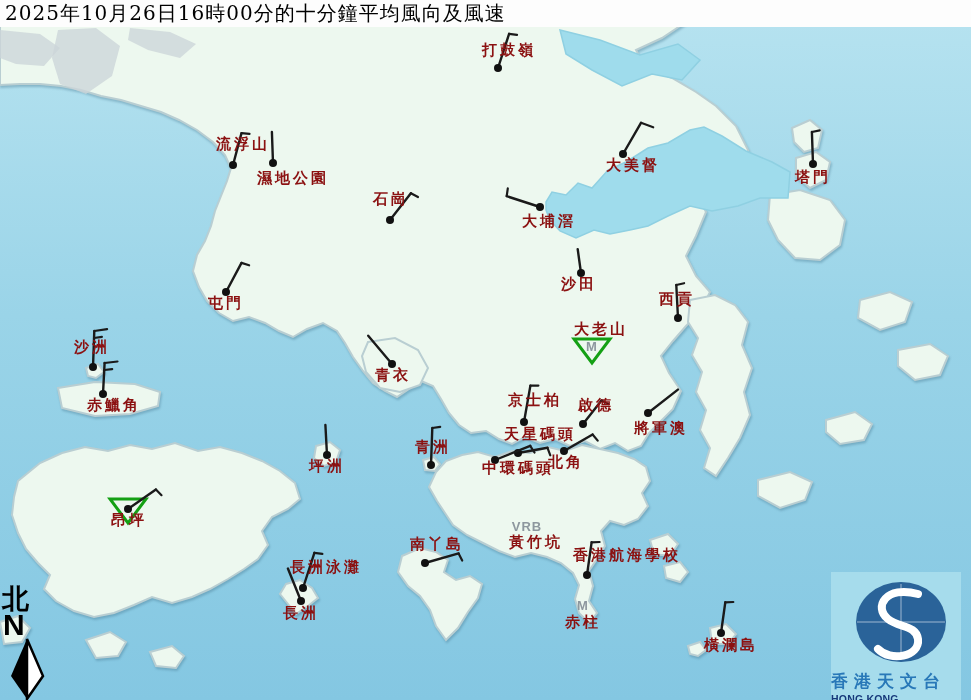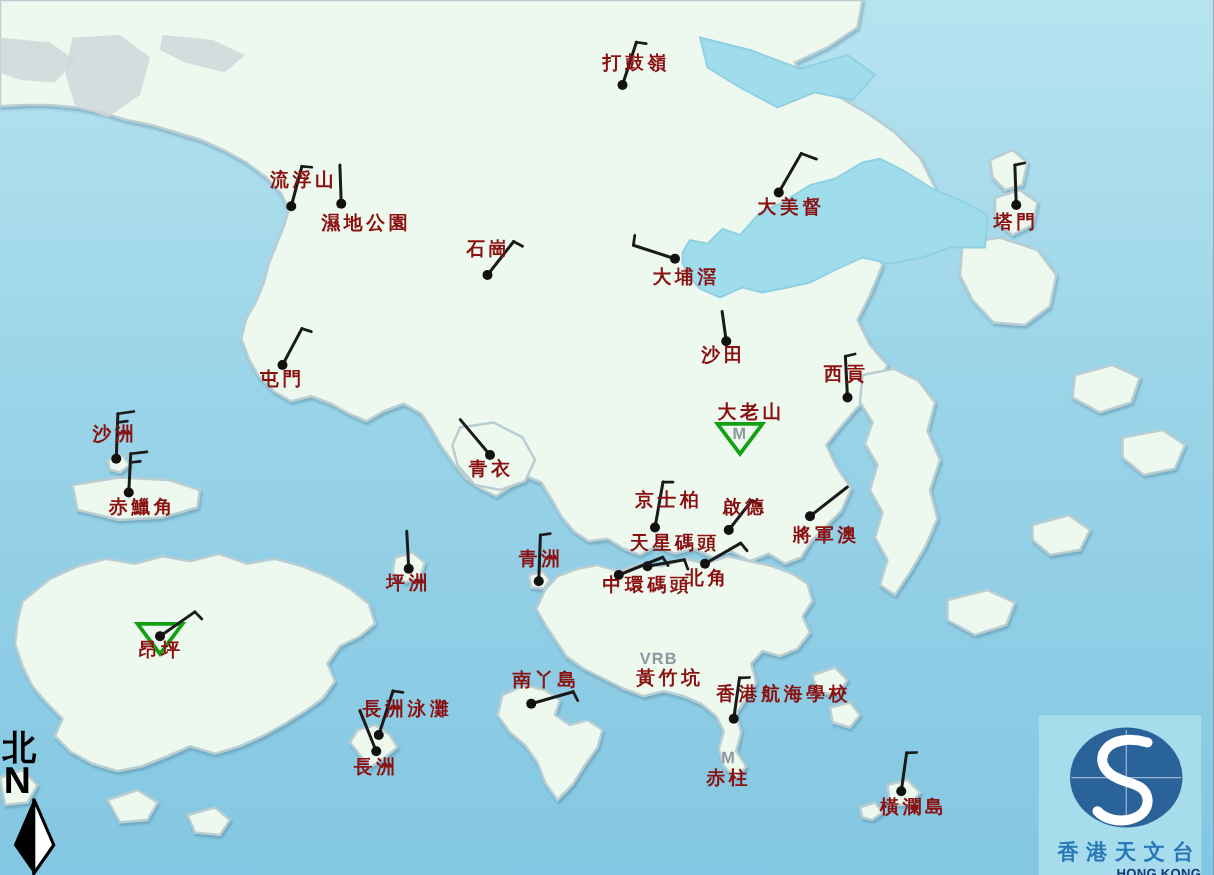--- a/index.html
+++ b/index.html
@@ -21,21 +21,21 @@
         fill:#8d979e;text-anchor:middle;letter-spacing:1px;}
   .shaft{stroke:#1a1a1a;stroke-width:2.4;fill:none;stroke-linecap:round;}
   .tick{stroke:#1a1a1a;stroke-width:2.2;fill:none;stroke-linecap:round;}
   .dot{fill:#111;}
   .tri{fill:none;stroke:#14a014;stroke-width:3;stroke-linejoin:miter;}
   #compass{position:absolute;left:2px;top:586px;z-index:5;color:#000;}
   #compass .cn{font-size:27px;font-weight:bold;line-height:26px;display:block;}
   #compass .en{font-family:"Liberation Sans","DejaVu Sans",sans-serif;font-size:30px;
                font-weight:bold;line-height:26px;display:block;margin-left:1px;}
   #logo{position:absolute;left:831px;top:572px;width:130px;height:128px;z-index:5;
-        background:#a6dcec;text-align:right;}
+        background:#a6dcec;text-align:left;}
   #logo .cn{color:#2878b8;font-weight:bold;font-size:17px;letter-spacing:6px;margin-top:2px;}
   #logo .en{color:#16387a;font-family:"Liberation Sans","DejaVu Sans",sans-serif;
             font-weight:bold;font-size:10.5px;letter-spacing:.2px;}
 </style>
 </head>
 <body>
 
 <div id="screen">
 
   <svg id="mapsvg" width="971" height="700" viewBox="0 0 971 700">
@@ -82,20 +82,21 @@
     </g>
 
     <path class="water2" d="M 546 202 L 552 192 L 566 195 L 578 183 L 592 188 L 608 170 L 626 162 L 648 148 L 668 143 L 690 130 L 704 127 L 722 136 L 746 151 L 772 162 L 790 172 L 788 198 L 760 198 L 738 206 L 712 211 L 690 206 L 668 216 L 648 226 L 630 230 L 610 234 L 594 230 L 576 238 L 560 231 L 550 220 L 546 210 Z"></path>
     <path class="water2" d="M 560 30 L 600 40 L 640 55 L 678 44 L 700 60 L 682 80 L 652 74 L 622 86 L 592 70 L 566 54 Z"></path>
 
     <path class="urban" d="M 58 30 L 96 28 L 120 46 L 112 76 L 86 94 L 60 84 L 52 58 Z"></path>
     <path class="urban" d="M 0 30 L 40 34 L 60 48 L 44 66 L 16 64 L 0 58 Z"></path>
     <path class="urban" d="M 130 28 L 170 32 L 196 44 L 180 58 L 148 50 L 128 40 Z"></path>
   </svg>
 
+  <div id="titlebar">2025年10月26日16時00分的十分鐘平均風向及風速</div>
 
   <svg id="stations" width="971" height="700" viewBox="0 0 971 700">
       <g>
         <path class="shaft" d="M 498 68 L 509.1 33.8"></path>
         <path class="tick" d="M 509.1 33.8 L 517.0 34.9"></path>
         <circle class="dot" cx="498" cy="68" r="4"></circle>
         <text class="lbl" x="509" y="55">打鼓嶺</text>
       </g>
       <g>
         <path class="shaft" d="M 233 165 L 241.5 133.1"></path>

